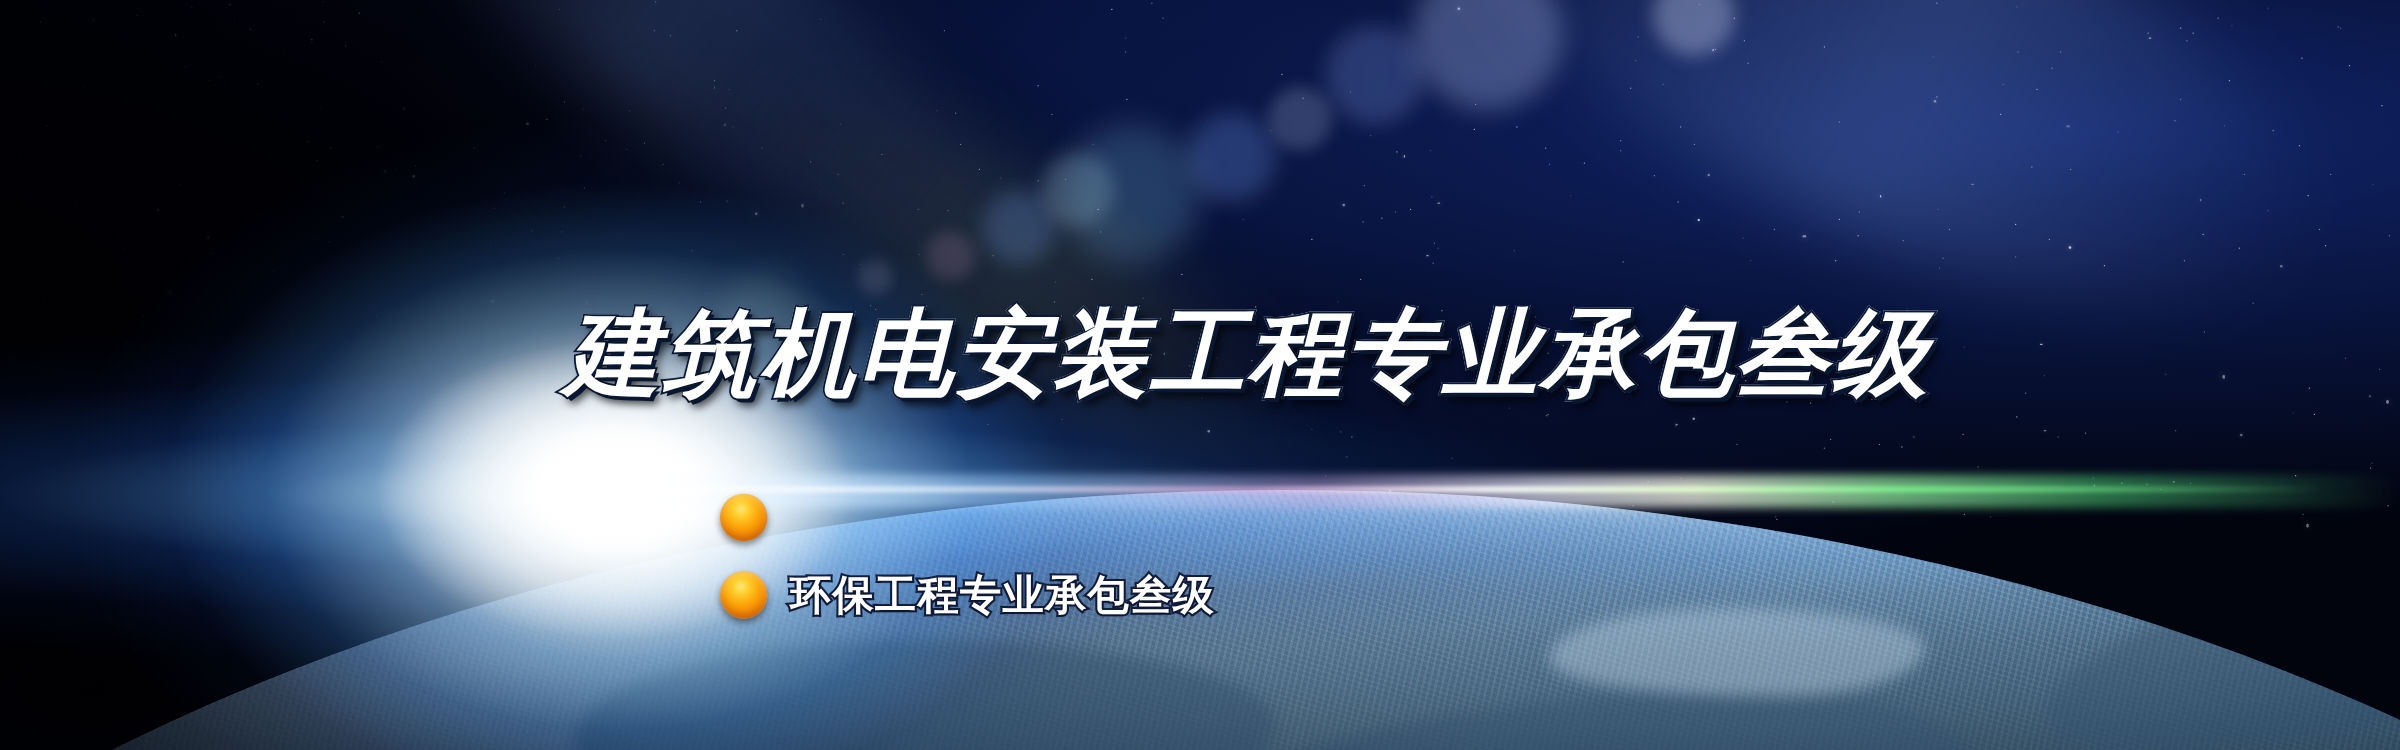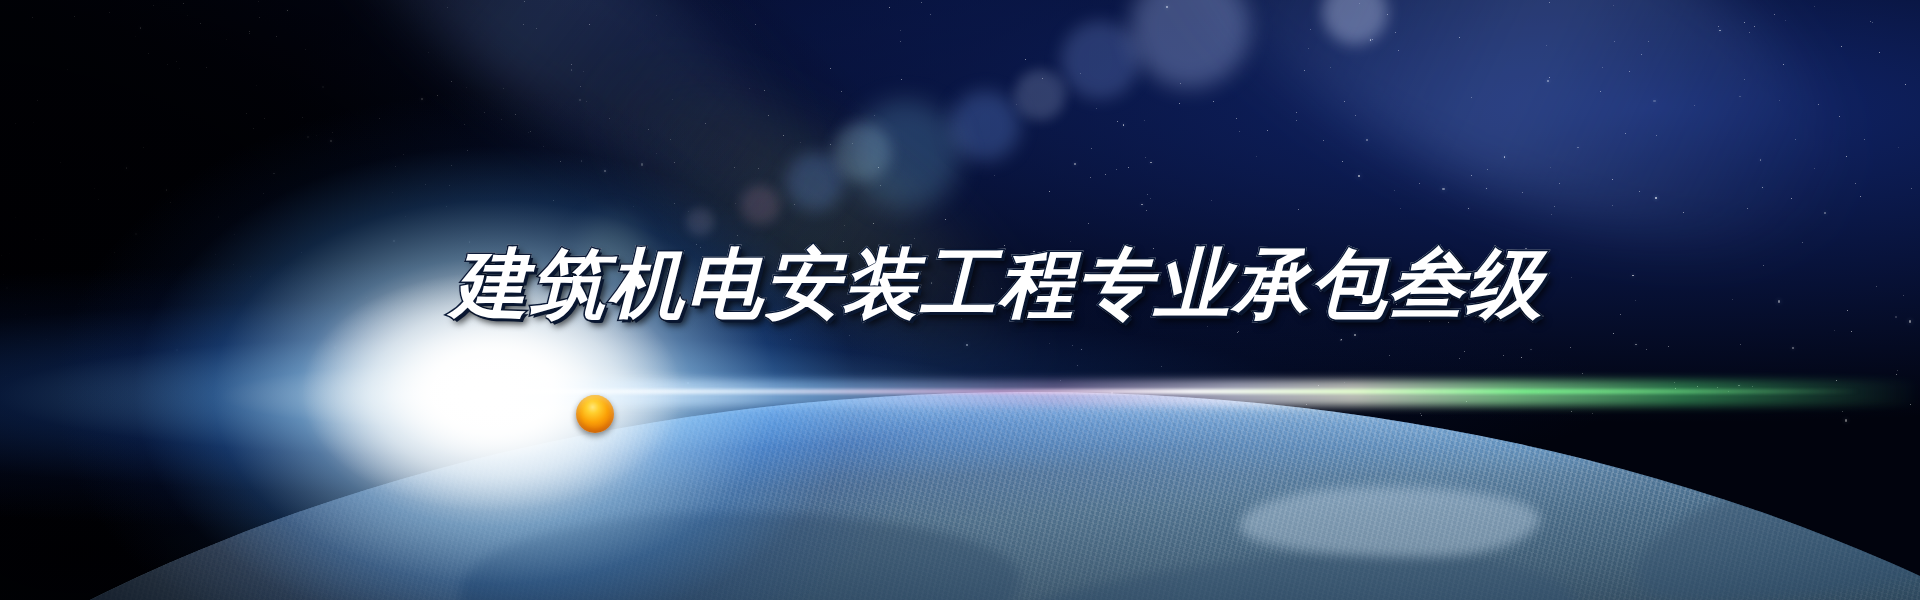--- a/index.html
+++ b/index.html
@@ -708,16 +708,20 @@
   <div id="content">
 
     <h1 id="headline">建筑机电安装工程专业承包叁级</h1>
 
     <ul id="bullets">
 
       <li class="bullet-row">
         <span class="bullet-dot"></span>
       </li>
 
+      <li class="bullet-row">
+        <span class="bullet-dot"></span>
+        <span class="bullet-text">环保工程专业承包叁级</span>
+      </li>
 
     </ul>
   </div>
 </div>
 
 </body></html>

